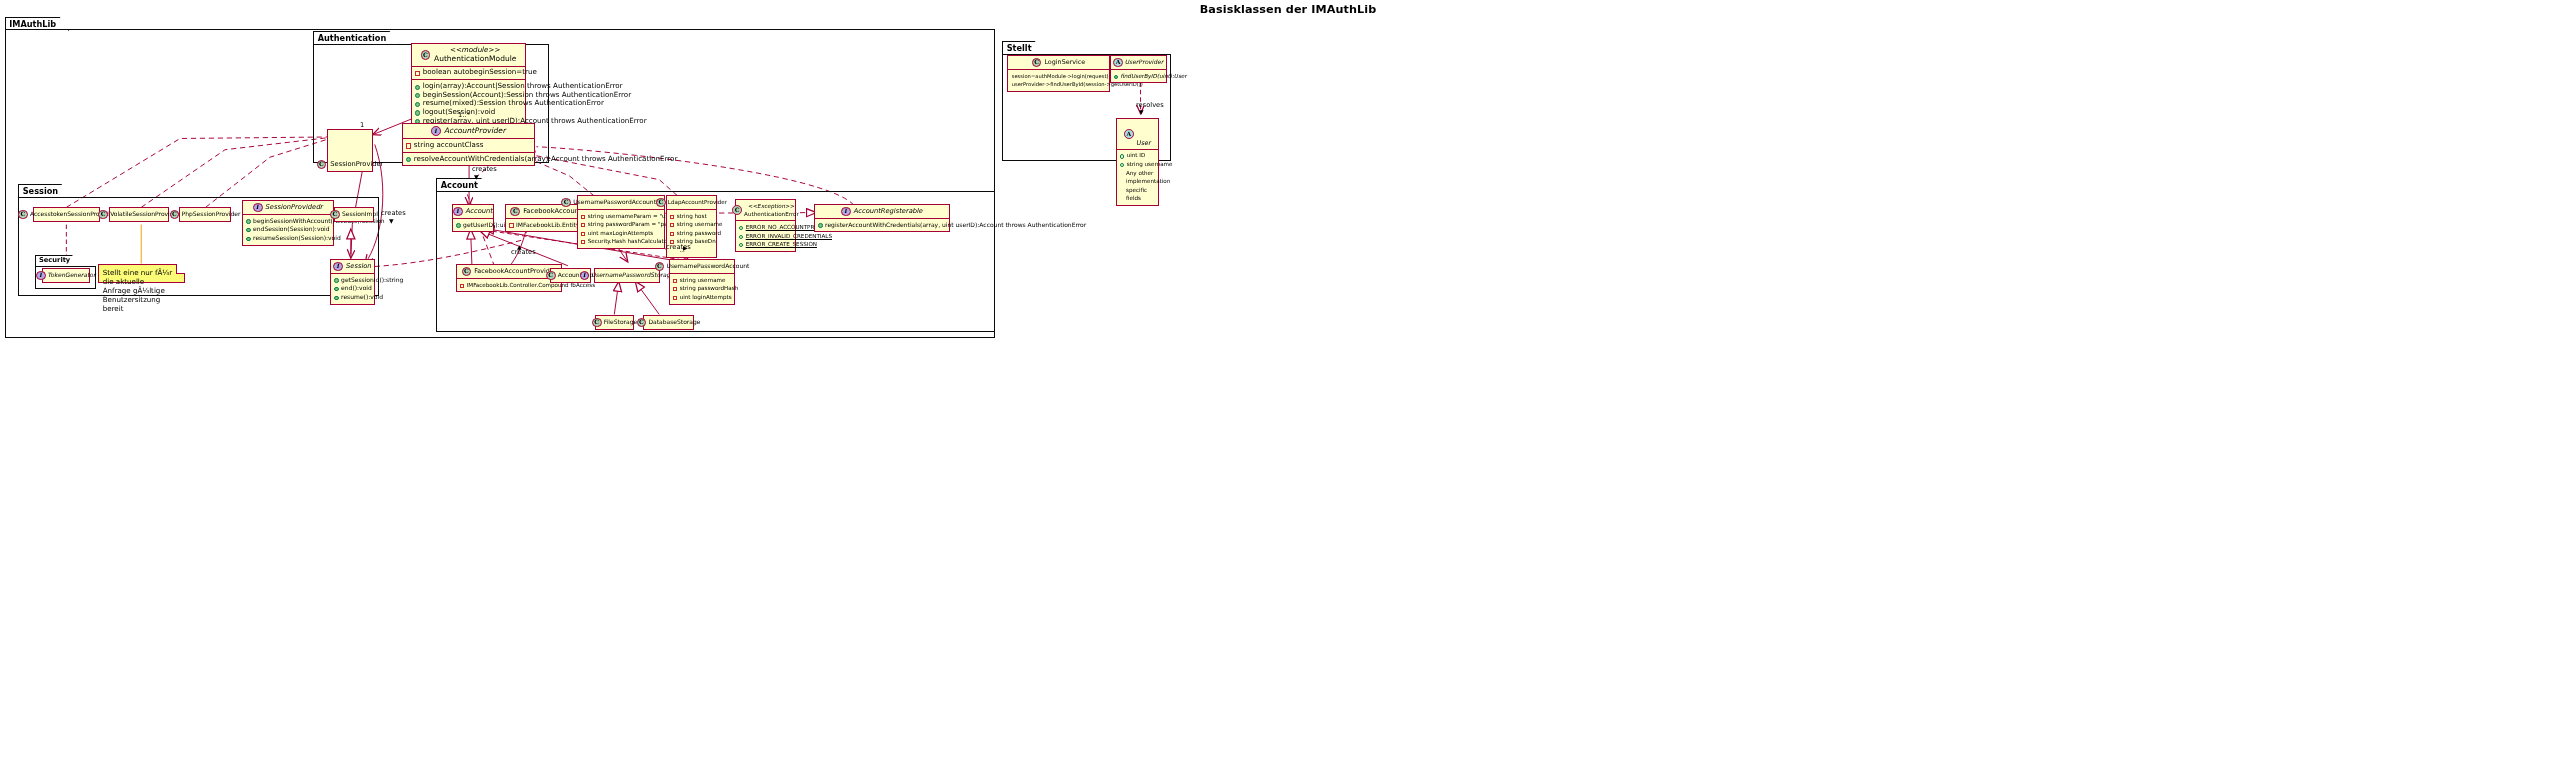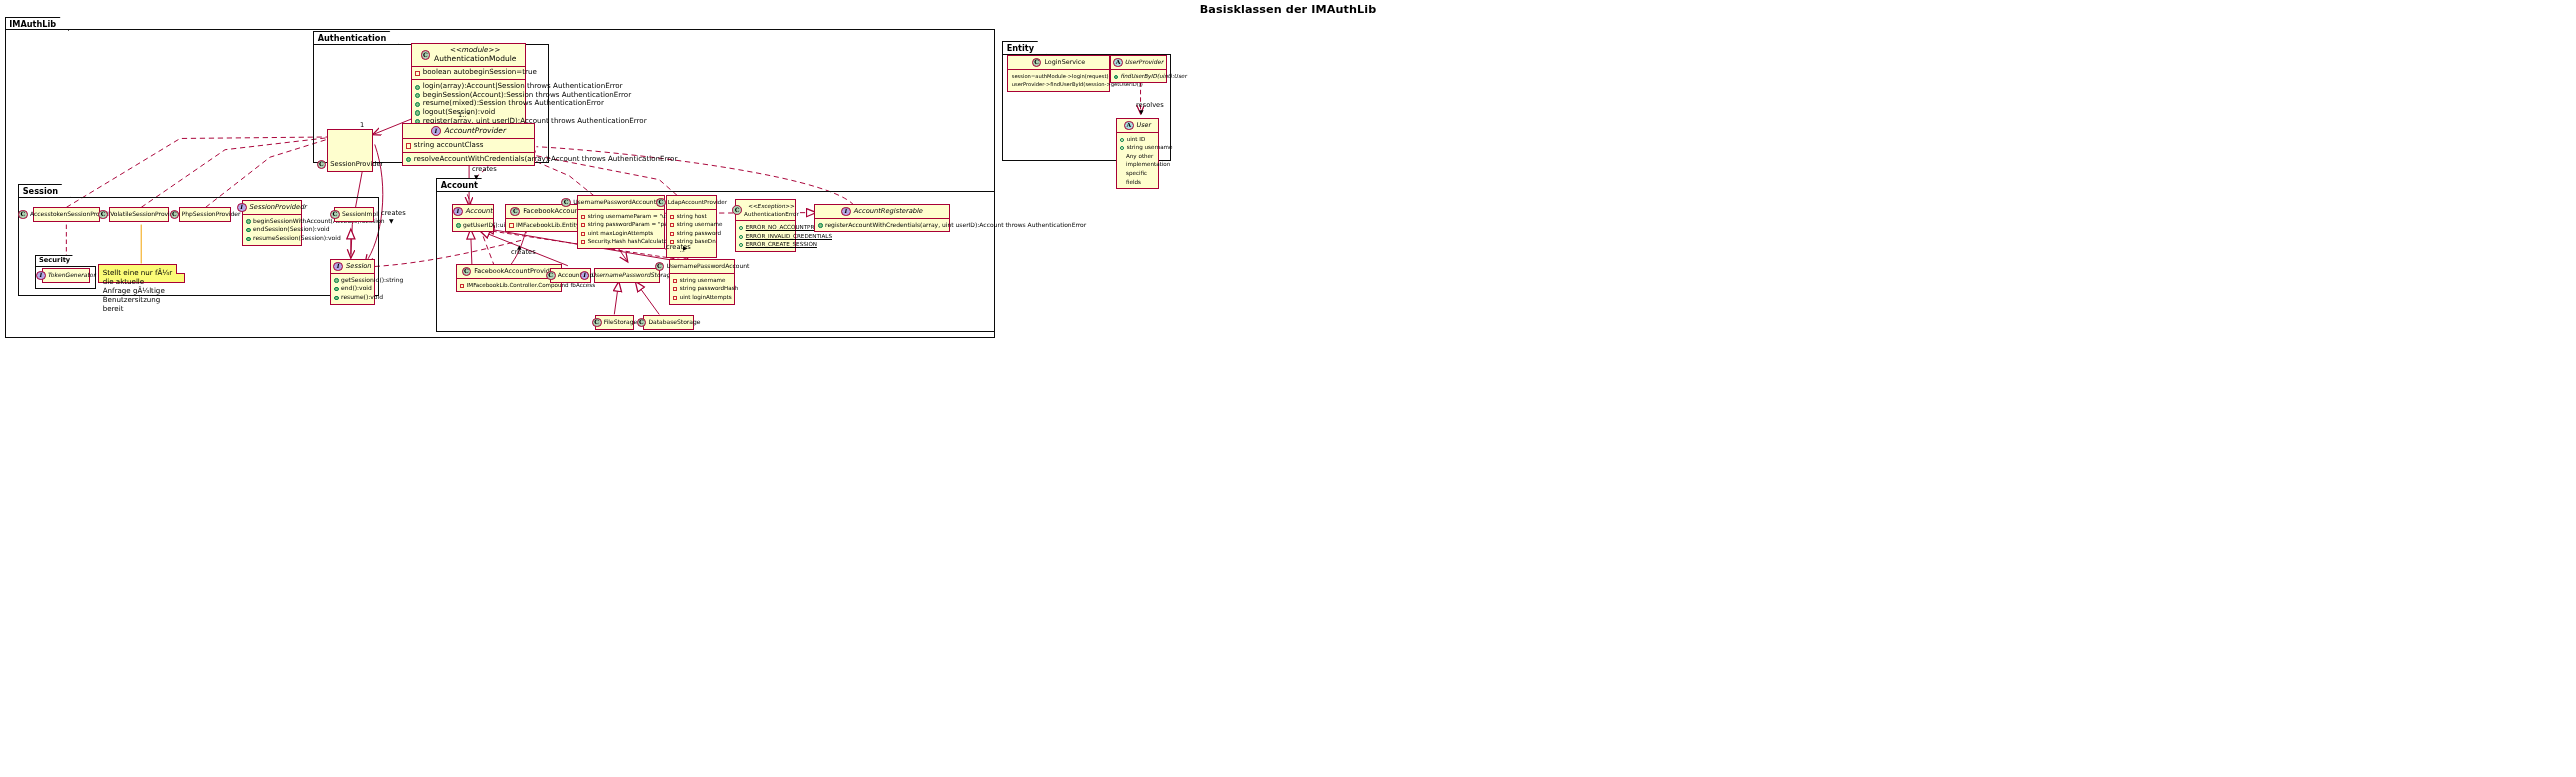--- a/index.html
+++ b/index.html
@@ -175,21 +175,21 @@
   <div class="pkg-tab" style="padding:0 10.5px 0 3px;font-size:6.7px;height:12px;line-height:9.7px;">Security</div>
   <div class="pkg-body" style="top:10.5px;"></div>
 </div>
 
 <div class="pkg" style="left:436px;top:178px;width:559px;height:154px;">
   <div class="pkg-tab">Account</div>
   <div class="pkg-body"></div>
 </div>
 
 <div class="pkg" style="left:1002px;top:41px;width:169px;height:120px;">
-  <div class="pkg-tab">Entity</div>
+  <div class="pkg-tab">Stellt</div>
   <div class="pkg-body"></div>
 </div>
 
 <div class="cls" style="left:411px;top:43px;width:115px;">
   <div class="hdr">
     <span class="badge c">C</span>
     <span class="hdr-txt">
       <span class="stereo">&lt;&lt;module&gt;&gt;</span>
       <span>AuthenticationModule</span>
     </span>
@@ -264,21 +264,21 @@
   </div>
 </div>
 
 <div class="cls" style="left:179px;top:207px;width:52px;">
   <div class="hdr" style="padding:1.5px 2.2px;gap:2.2px;">
     <span class="badge c">C</span>
     <span class="hdr-txt" style="font-size:6px;">PhpSessionProvider</span>
   </div>
 </div>
 
-<div class="cls" style="left:242px;top:200px;width:60px;">
+<div class="cls" style="left:242px;top:200px;width:92px;">
   <div class="hdr" style="padding:1.5px 3px;gap:3px;">
     <span class="badge i">I</span>
     <span class="hdr-txt italic" style="font-size:6.7px;">SessionProvidedr</span>
   </div>
   <div class="sec" style="font-size:6px;">
     <div>
         <i class="mk pubm" style="width:4.5px;height:4.5px;min-width:4.5px;"></i>
         <span class="t">beginSessionWithAccount(Account):Session</span>
       </div>
     <div>
@@ -532,21 +532,21 @@
     <div>
         <i class="mk pubm" style="width:4.1px;height:4.1px;min-width:4.1px;"></i>
         <span class="t" style="font-style:italic;">findUserByID(uint):User</span>
       </div>
   </div>
 </div>
 
 <div class="cls" style="left:1116px;top:118px;width:43px;">
   <div class="hdr" style="padding:1.5px 3px;gap:3px;">
     <span class="badge a">A</span>
-    <span class="hdr-txt italic" style="font-size:6.4px;">User</span>
+    <span class="hdr-txt italic" style="font-size:6.4px;margin-top:18px;">User</span>
   </div>
   <div class="sec" style="font-size:5.6px;">
     <div>
         <i class="mk pubf" style="width:4.1px;height:4.1px;min-width:4.1px;"></i>
         <span class="t">uint ID</span>
       </div>
     <div>
         <i class="mk pubf" style="width:4.1px;height:4.1px;min-width:4.1px;"></i>
         <span class="t">string username</span>
       </div>

